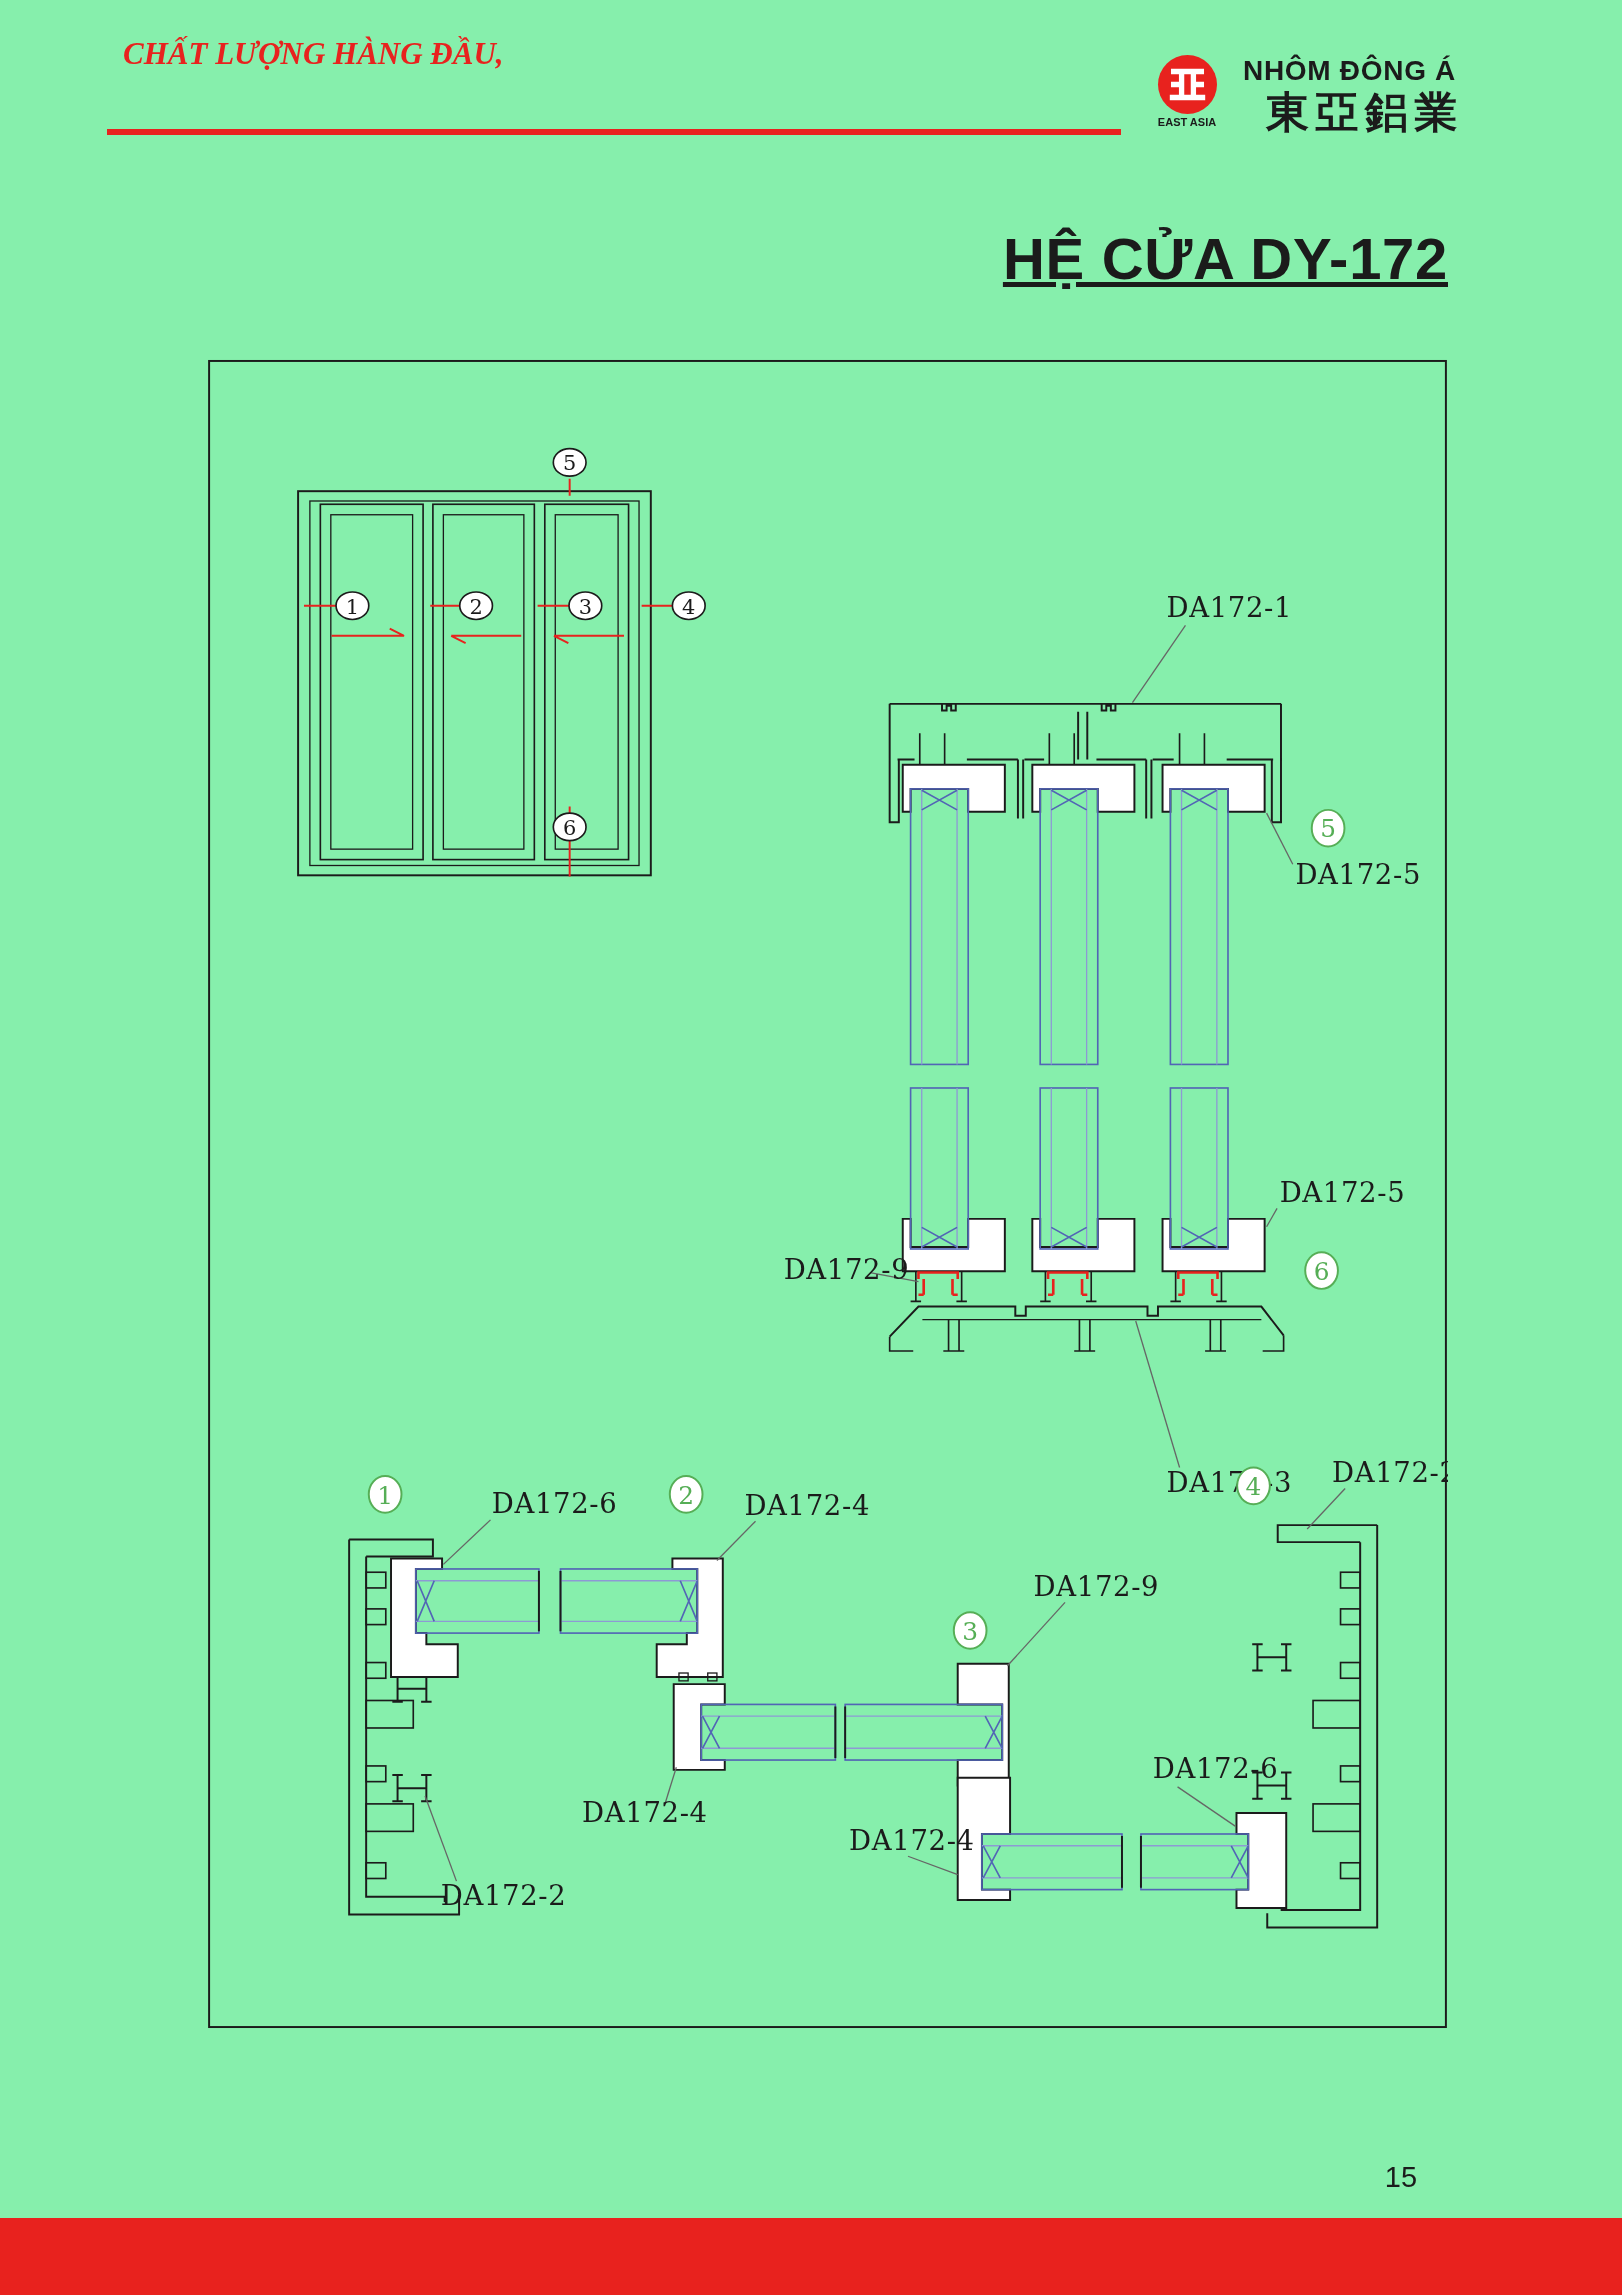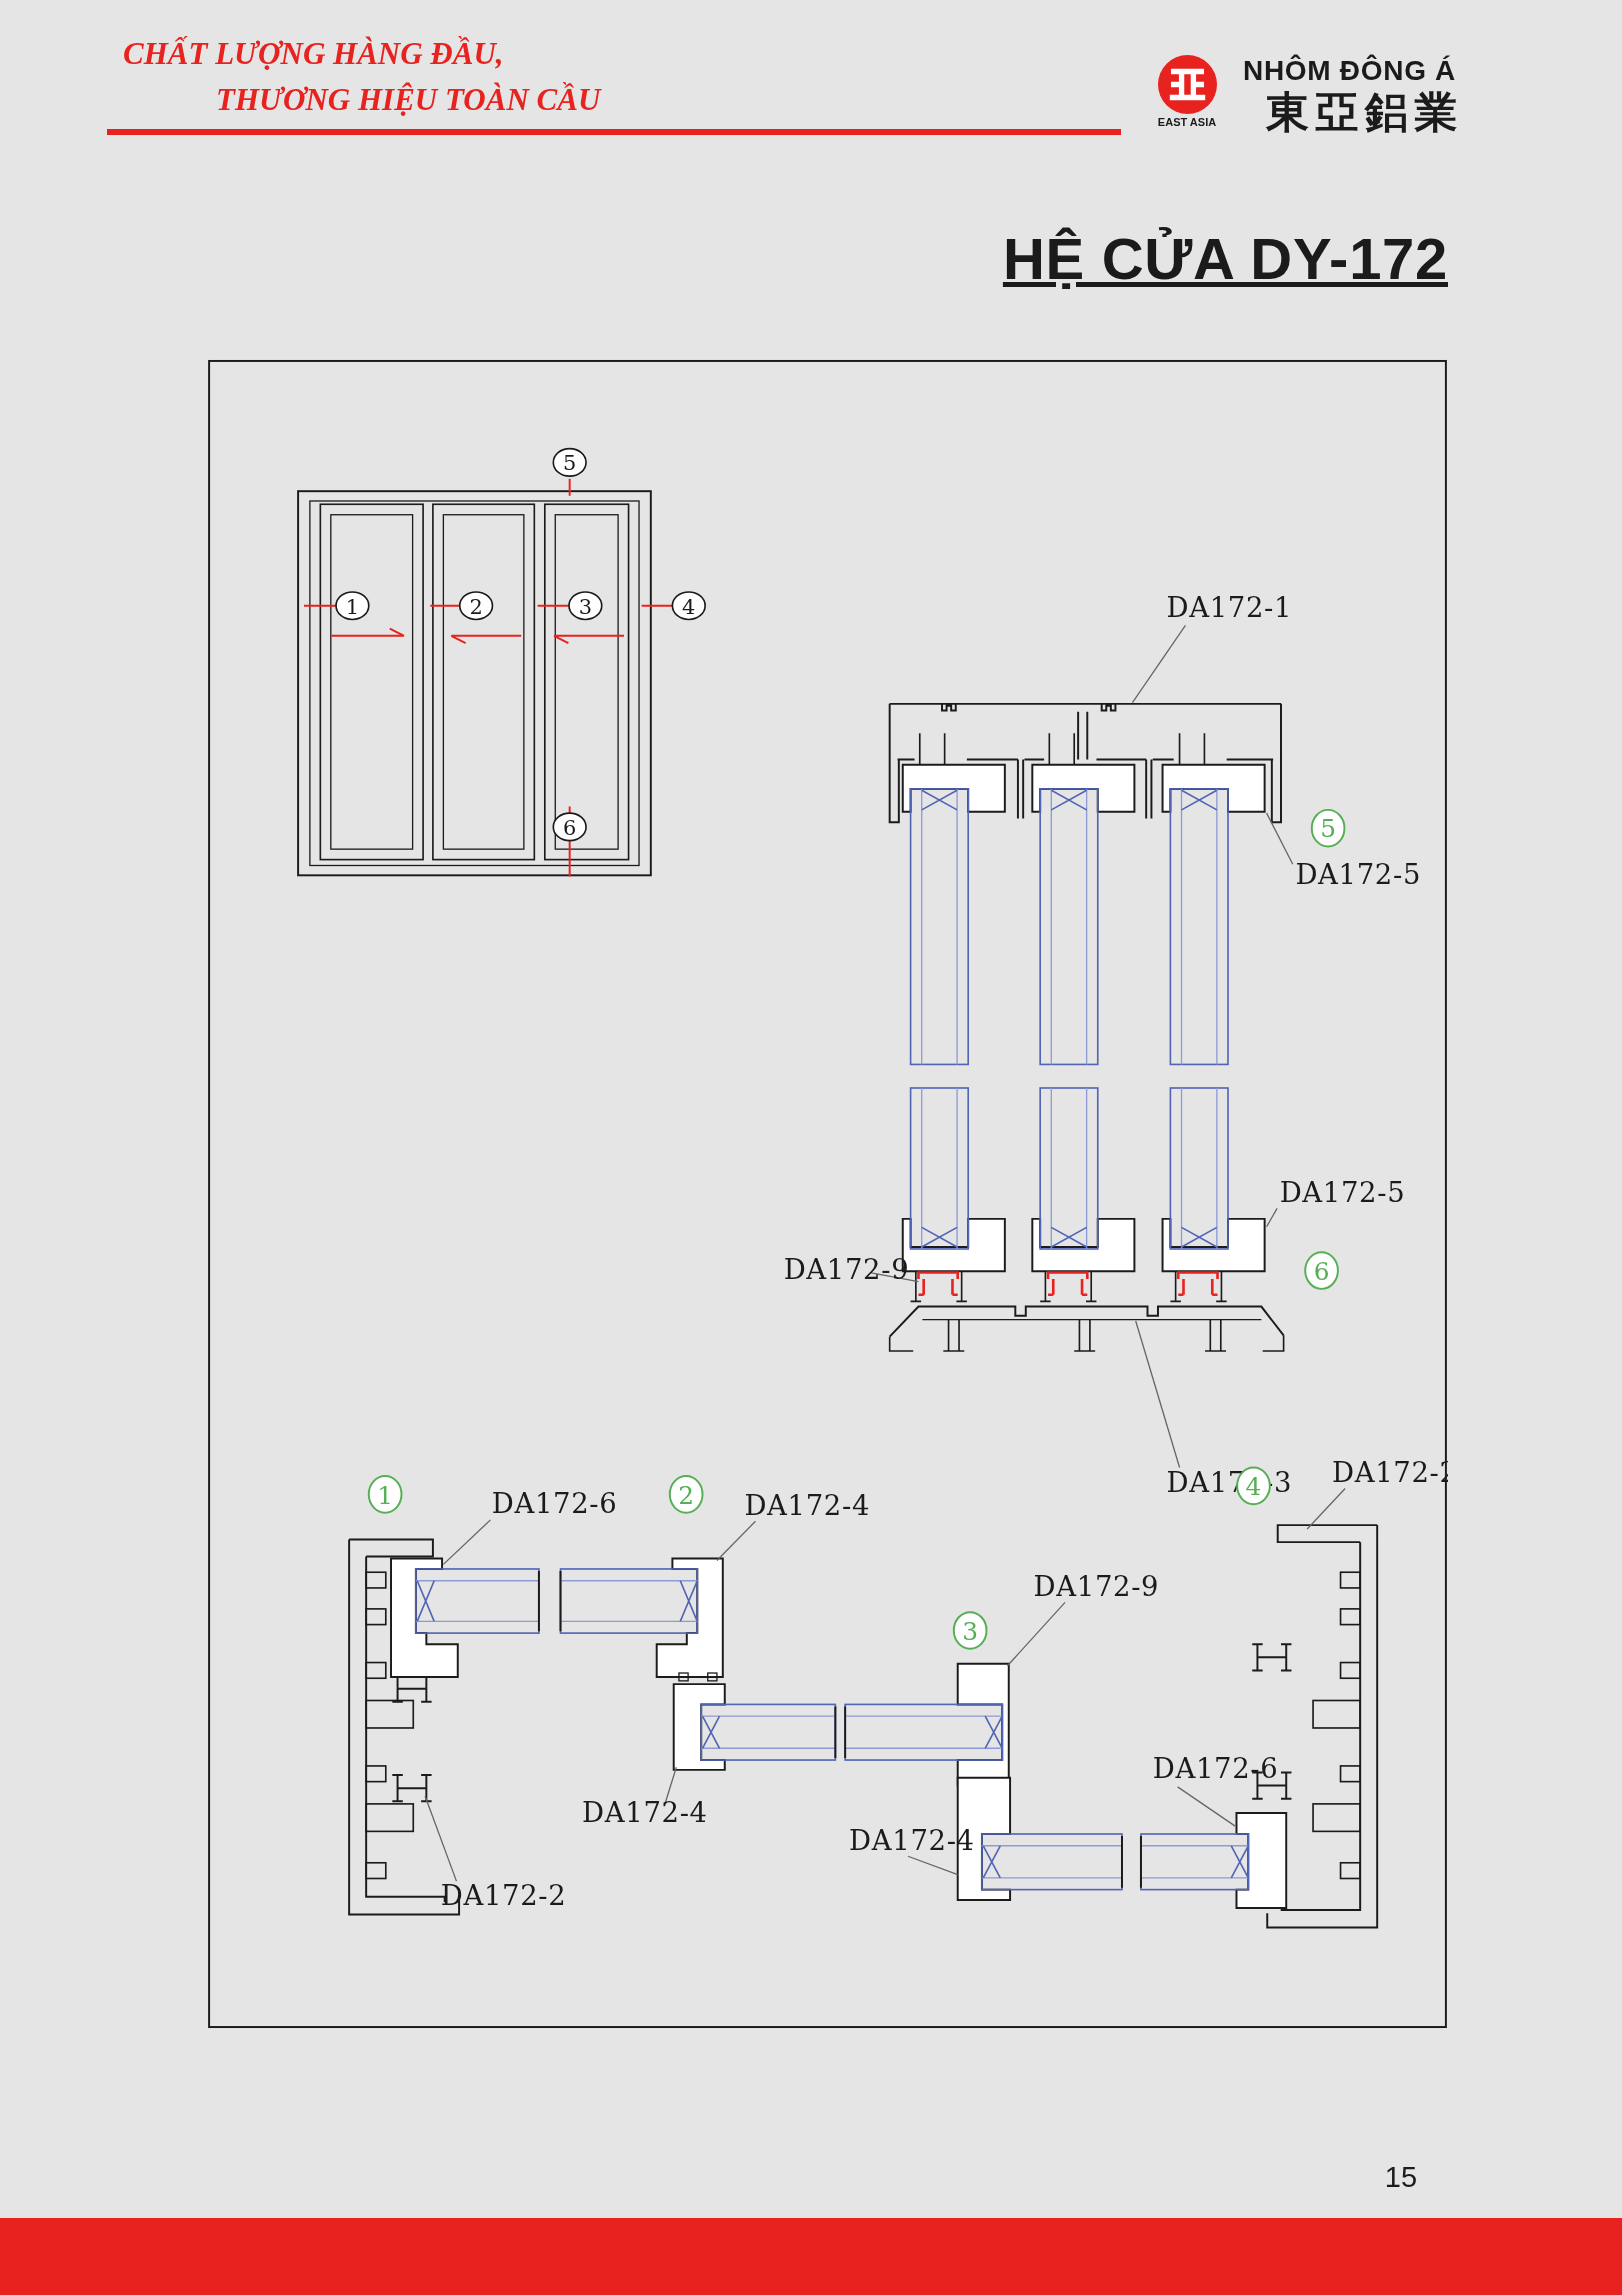--- a/index.html
+++ b/index.html
@@ -1,16 +1,16 @@
 <!DOCTYPE html>
 <html style="font-size:10.5px"><head>
 <meta charset="utf-8">
 <style>
   html,body{margin:0;padding:0;background:#ffffff;}
-  #page{position:relative;width:1623px;height:2295px;background:#e5e5e5;overflow:hidden;
+  #page{position:relative;width:1623px;height:2295px;background:#86efac;overflow:hidden;
         font-family:"Liberation Sans",sans-serif;color:#1b1b1b;}
   .abs{position:absolute;}
   
   .slogan{left:123px;top:31px;font-family:"Liberation Serif",serif;font-style:italic;font-weight:600;
           font-size:31px;line-height:46px;color:#e8221e;white-space:nowrap;}
   .slogan .l2{padding-left:93px;}
   .red-rule{left:107px;top:129px;width:1014px;height:5.9px;background:#e8221e;}
   .logo-circle{left:1158px;top:55px;width:59px;height:59px;background:#e8221e;border-radius:50%;}
   .logo-caption{left:1142px;top:116px;width:90px;text-align:center;font-weight:700;font-size:11px;letter-spacing:0px;}
   .company-vi{left:1243px;top:55px;font-size:28px;font-weight:800;letter-spacing:0.7px;white-space:nowrap;text-align:center;}
@@ -38,21 +38,20 @@
   .mk{stroke:#1b1b1b;fill:#fff;stroke-width:2.5px;}
   .gmk{stroke:#56ae56;fill:#fff;stroke-width:3px;}
 </style>
 </head>
 <body>
 
 <div id="page">
 
   <div class="abs slogan">
     <div class="l1">CHẤT LƯỢNG HÀNG ĐẦU,</div>
-    <div class="l2">THƯƠNG HIỆU TOÀN CẦU</div>
   </div>
   <div class="abs red-rule"></div>
 
   <div class="abs logo-circle">
     <svg width="59" height="59" viewBox="0 0 100 100">
       <g stroke="#ffffff" stroke-width="9" fill="none">
         <path d="M22 28 H78"></path>
         <path d="M40 28 V72 M60 28 V72"></path>
         <path d="M22 50 H40 M60 50 H78"></path>
         <path d="M20 72 H80"></path>

